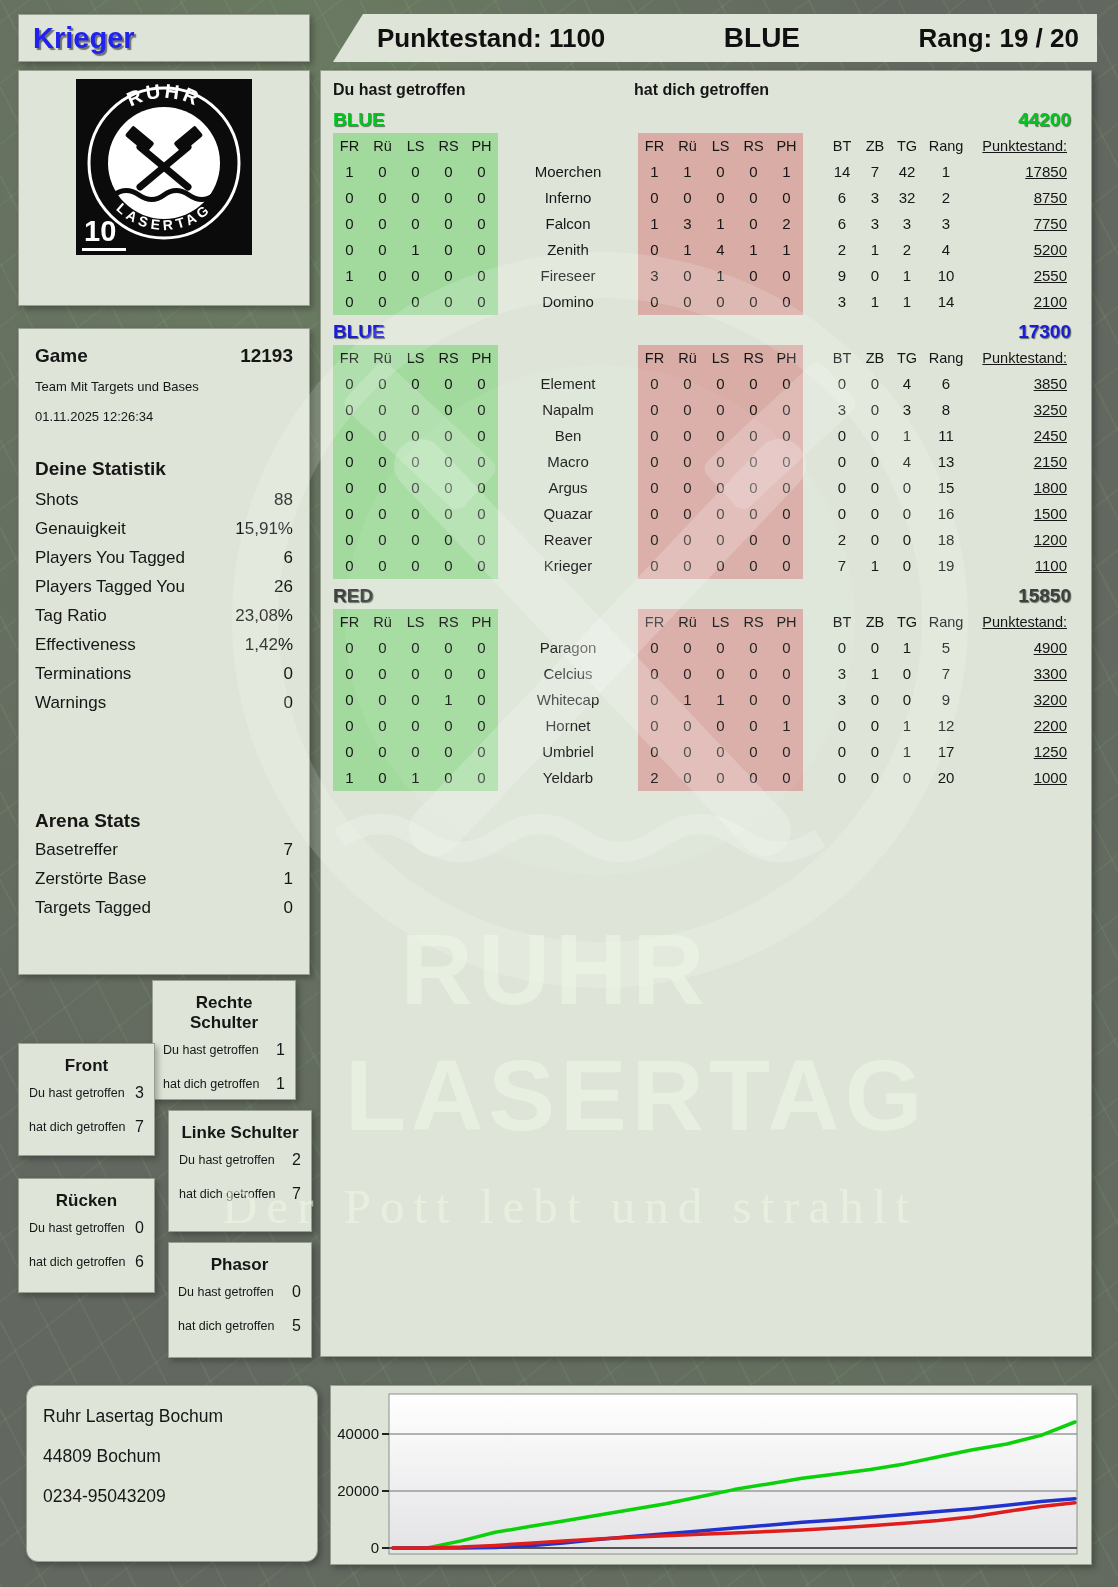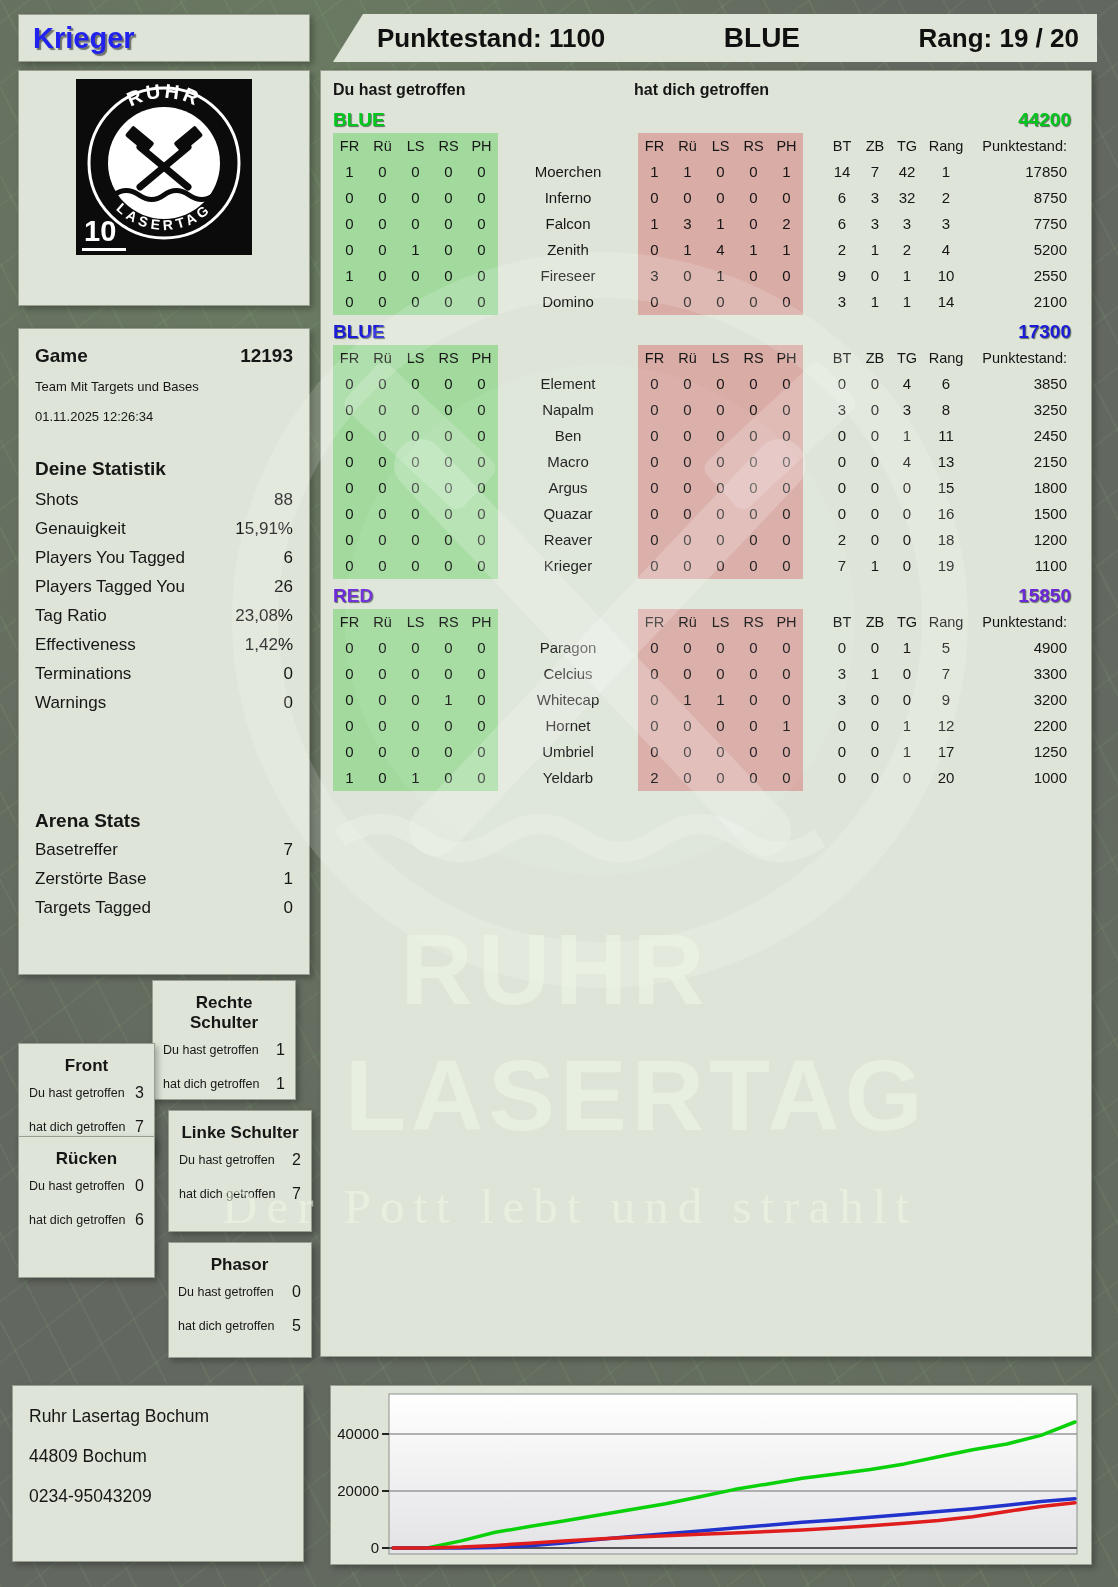--- a/index.html
+++ b/index.html
@@ -34,40 +34,40 @@
   .srow{display:flex;justify-content:space-between;align-items:center;font-size:17px;height:29px;}
   #stats-title{margin-top:22px;height:32px;display:flex;align-items:center;}
   #arena-title{margin-top:90px;height:28px;display:flex;align-items:center;}
   
   .hitbox{padding:8px 10px;}
   .hitbox .ht{font-size:17px;font-weight:bold;text-align:center;margin:4px 0 8px;}
   .hitrow{display:flex;justify-content:space-between;align-items:center;margin:0 0 16px;}
   .hitrow .hl{font-size:12.5px;}
   .hitrow .hv{font-size:16px;}
   #box-front{left:18px;top:1043px;width:137px;height:113px;}
-  #box-ruecken{left:18px;top:1136px;width:137px;height:142px;}
+  #box-ruecken{left:18px;top:1178px;width:137px;height:115px;}
   #box-rechte{left:152px;top:980px;width:144px;height:120px;}
   #box-linke{left:168px;top:1110px;width:144px;height:122px;}
   #box-phasor{left:168px;top:1242px;width:144px;height:116px;padding-left:9px;}
   
-  #address-panel{left:12px;top:1385px;width:292px;height:177px;padding:10px 16px;}
+  #address-panel{left:26px;top:1385px;width:292px;height:177px;padding:10px 16px;border-radius:12px;}
   #address-panel .aline{font-size:17.5px;line-height:40px;}
   
   #main-panel{left:320px;top:70px;width:772px;height:1287px;padding:8px 12px;}
   .du-labels{display:grid;grid-template-columns:301px 1fr;font-weight:bold;font-size:16px;margin:2px 0 8px;}
   .team-section{margin-top:4px;}
   .team-title{display:flex;justify-content:space-between;align-items:center;height:26px;width:738px;
     font-size:19px;font-weight:bold;text-shadow:1px 1px 1px rgba(10,30,10,0.6);}
   .trow{display:grid;grid-template-columns:repeat(5,33px) 140px repeat(5,33px) 22px 34px 32px 32px 46px 102px;
     align-items:center;height:26px;}
   .c{text-align:center;font-size:15px;line-height:26px;height:26px;}
   .g{background:#a2da9e;}
   .r{background:#d9aca6;}
   .name{font-size:15px;}
-  .pts{text-align:right;padding-right:4px;}
+  .pts{text-align:right;padding-right:4px;text-decoration:underline;}
   .hdrc{font-size:14.5px;}
   
   #chart-panel{left:330px;top:1385px;width:762px;height:180px;padding:0;}
   
   #wm{position:absolute;left:0;top:0;width:1118px;height:1587px;pointer-events:none;z-index:6;}
   .wm-text{position:absolute;color:rgba(240,252,232,0.5);font-weight:bold;letter-spacing:5px;
     text-align:center;white-space:nowrap;}
   #wm-1{left:330px;top:912px;width:450px;font-size:100px;}
   #wm-2{left:345px;top:1038px;width:570px;font-size:100px;}
   #wm-3{left:222px;top:1178px;width:670px;font-size:49px;font-weight:normal;letter-spacing:9px;
@@ -552,21 +552,21 @@
             <span class="c r">0</span>
             <span class="c"></span>
             <span class="c">7</span>
             <span class="c">1</span>
             <span class="c">0</span>
             <span class="c">19</span>
             <span class="c pts">1100</span>
           </div>
         </div>
         <div class="team-section">
-          <div class="team-title" style="color: #6d28d9;">
+          <div class="team-title" style="color: #404040;">
             <span class="tname">RED</span>
             <span class="ttotal">15850</span>
           </div>
           <div class="trow">
             <span class="c g hdrc">FR</span>
             <span class="c g hdrc">Rü</span>
             <span class="c g hdrc">LS</span>
             <span class="c g hdrc">RS</span>
             <span class="c g hdrc">PH</span>
             <span class="c name"></span>

